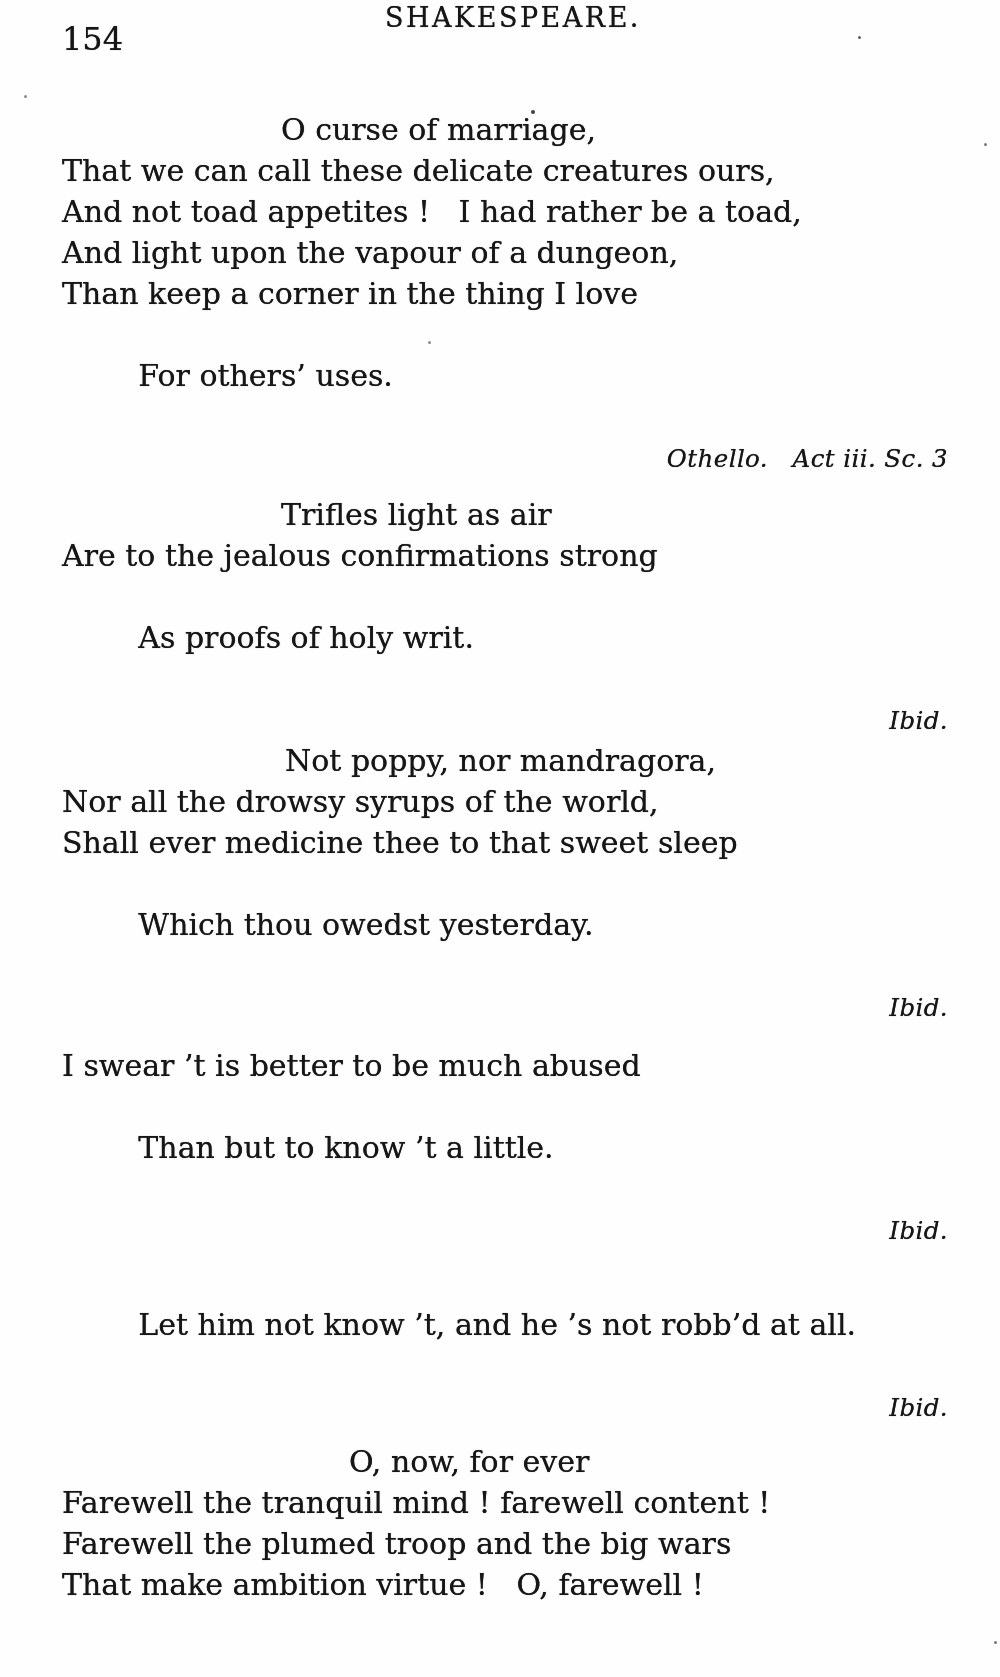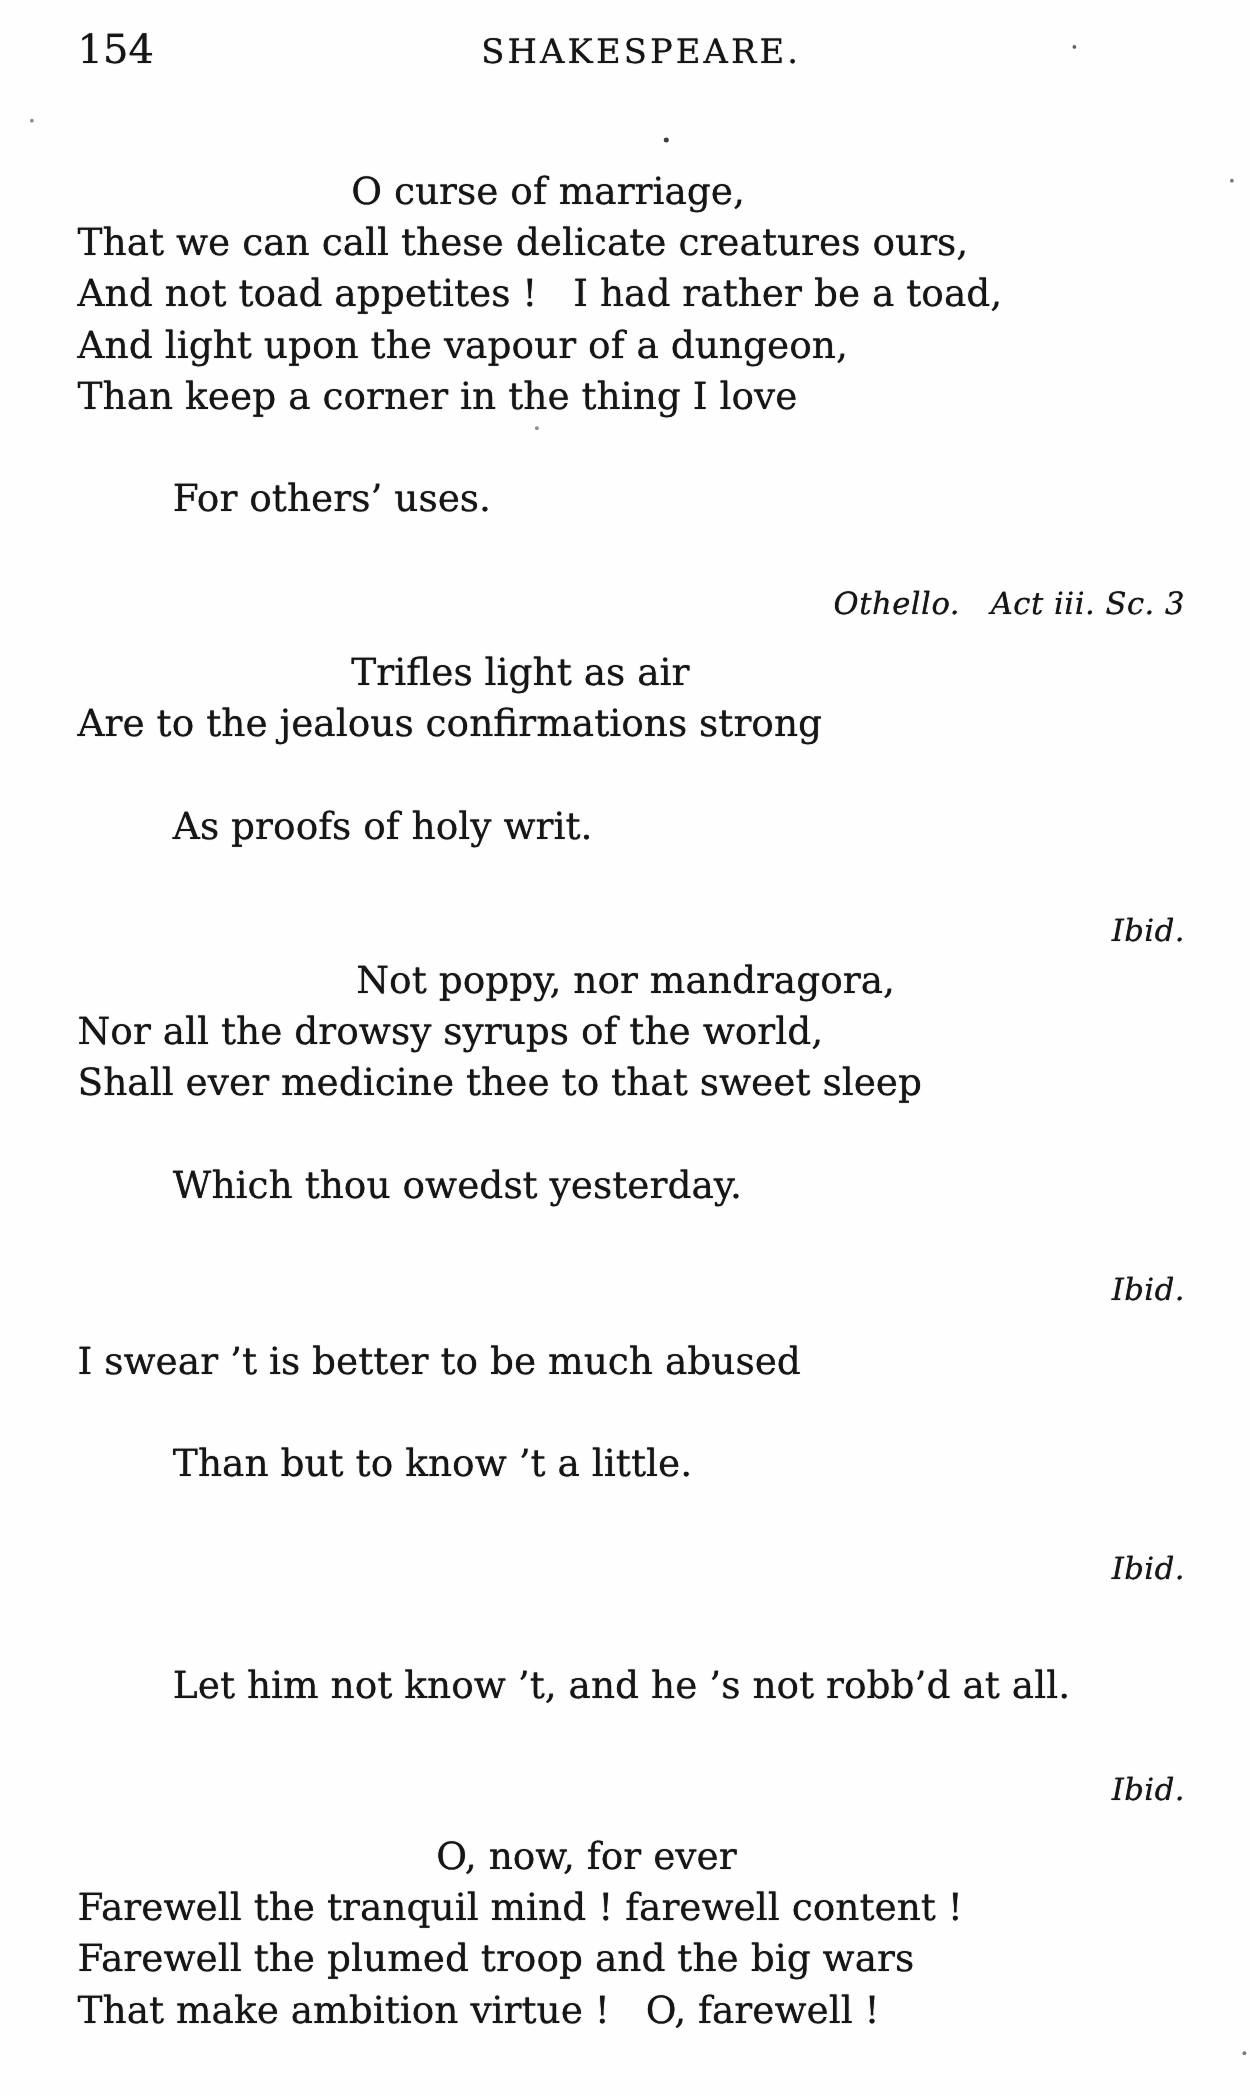--- a/index.html
+++ b/index.html
@@ -9,21 +9,21 @@
     font-family: "DejaVu Serif", "Liberation Serif", serif;
     color: #161616;
     overflow: hidden;
   }
   .page {
     position: relative;
     width: 1000px; height: 1677px;
     background: #fefefe;
     text-shadow: 0 0 0.7px rgba(10,10,10,0.85);
   }
-  .header { position: relative; height: 64px; padding-top: 24px; }
+  .header { position: relative; height: 64px; }
   .page-number {
     position: absolute; left: 62px; top: 22px;
     font-size: 32px; line-height: 34px;
   }
   .running-title {
     text-align: center; padding-left: 26px;
     font-size: 27px; line-height: 36px; letter-spacing: 2.5px;
   }
   .content { padding: 0 40px 0 62px; }
   .quote {

